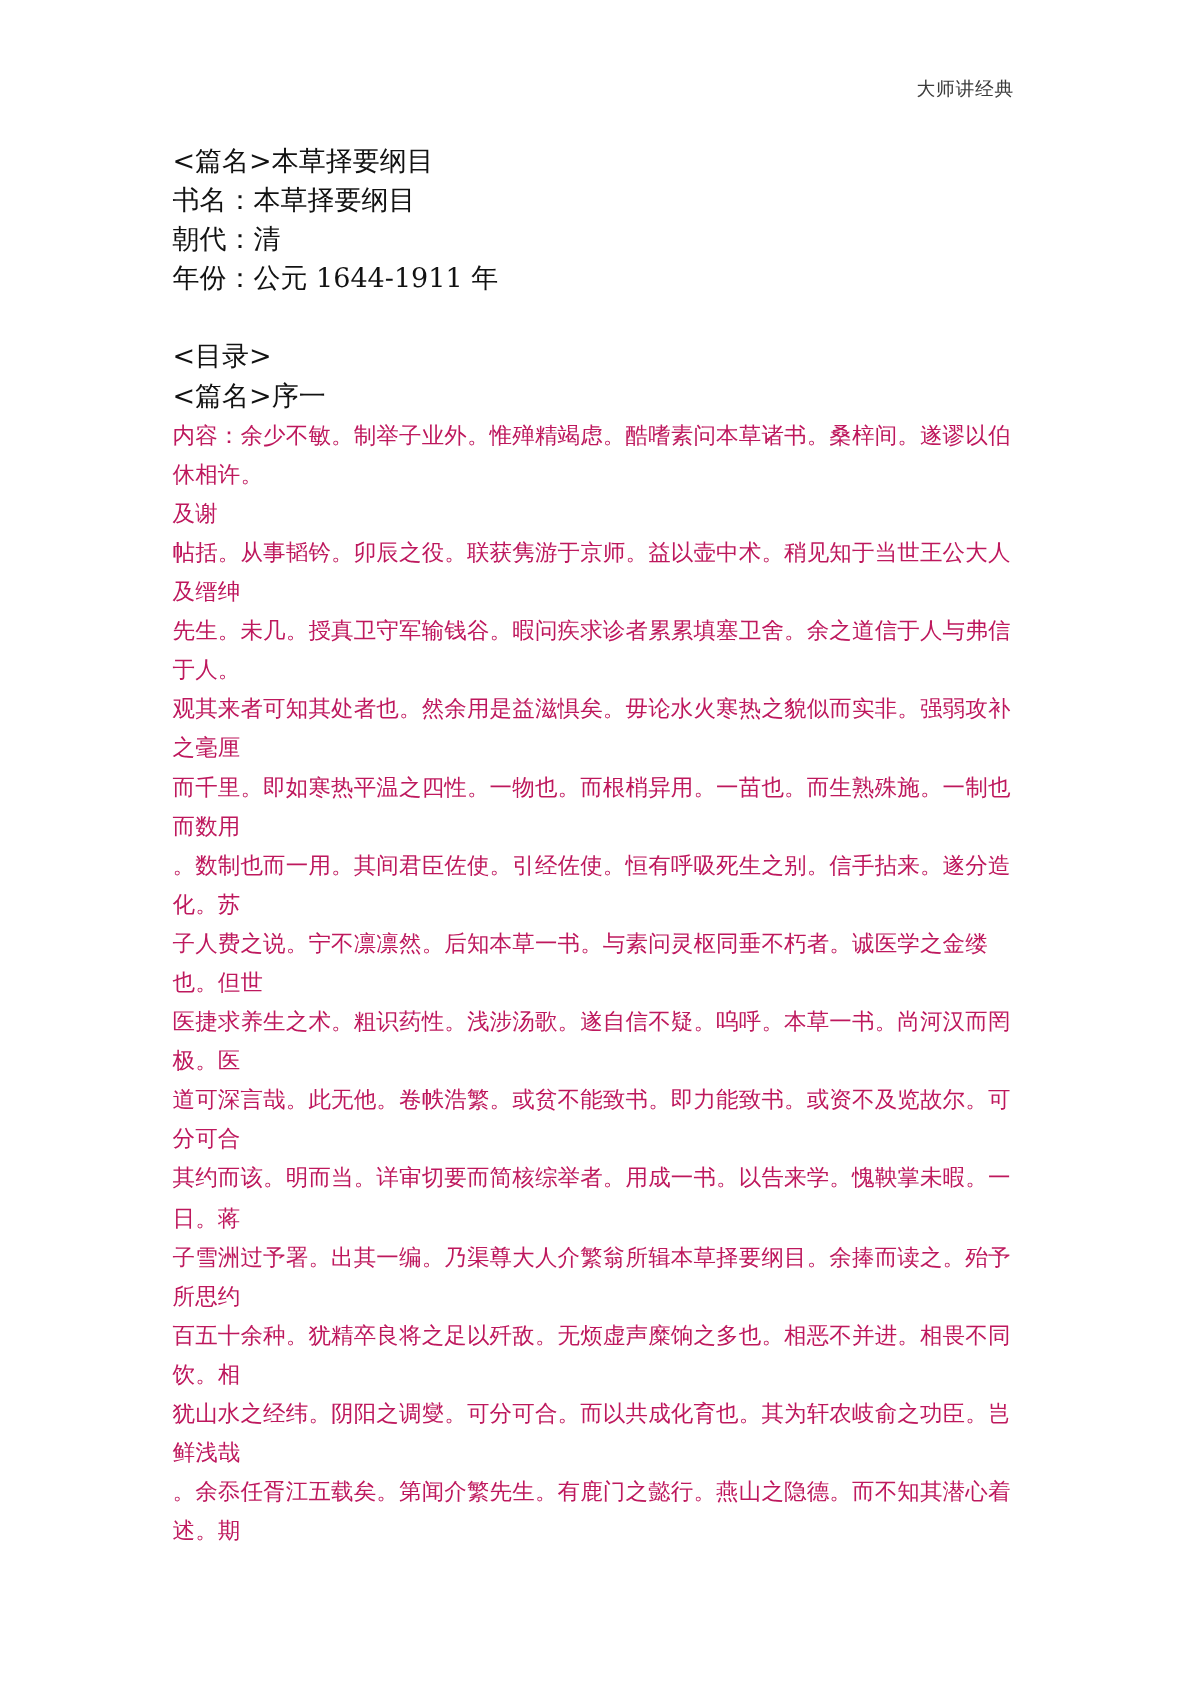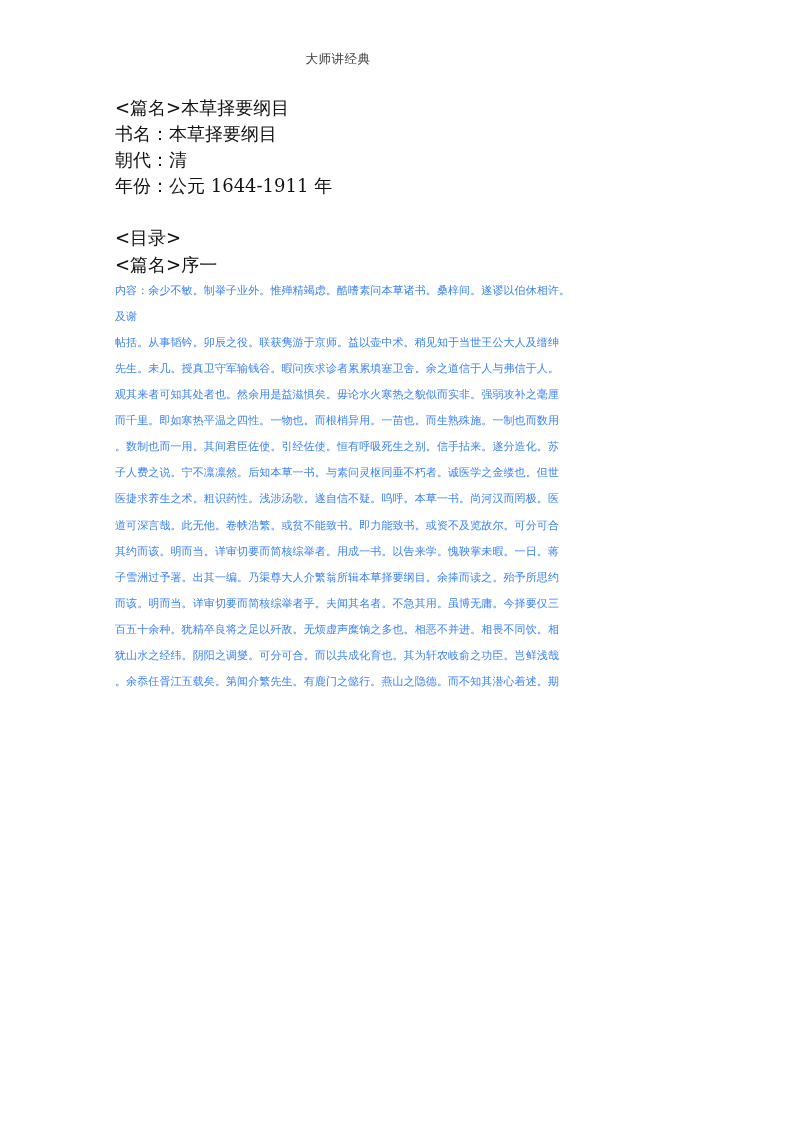--- a/index.html
+++ b/index.html
@@ -22,42 +22,42 @@
     width: 793px;
     height: 1122px;
     background: #ffffff;
   }
   .header-band {
     position: absolute;
     left: 0;
     top: 48px;
     width: 793px;
     height: 22px;
-    text-align: center;
+    text-align: right;
     padding-right: 117px;
     box-sizing: border-box;
   }
   .header-title {
     font-size: 12.5px;
     line-height: 22px;
     color: #3a3a3a;
     letter-spacing: 0.5px;
     font-family: "DejaVu Serif", "Liberation Serif", serif;
   }
   .doc-body {
     position: absolute;
     left: 115px;
     top: 95px;
     width: 566px;
   }
   .line {
-    font-size: 11px;
+    font-size: 15px;
     line-height: 26.1px;
-    color: #3b82f6;
-    font-family: Liberation Mono, monospace;
+    color: #be185d;
+    font-family: Liberation Sans, sans-serif;
     white-space: pre-wrap;
     word-break: break-all;
     letter-spacing: 0.1px;
   }
   .line.blank {
     height: 26.1px;
   }
   .meta-line {
     font-size: 18px;
     line-height: 26.1px;
@@ -91,20 +91,19 @@
     <div class="line">帖括。从事韬钤。卯辰之役。联获隽游于京师。益以壶中术。稍见知于当世王公大人及缙绅</div>
     <div class="line">先生。未几。授真卫守军输钱谷。暇问疾求诊者累累填塞卫舍。余之道信于人与弗信于人。</div>
     <div class="line">观其来者可知其处者也。然余用是益滋惧矣。毋论水火寒热之貌似而实非。强弱攻补之毫厘</div>
     <div class="line">而千里。即如寒热平温之四性。一物也。而根梢异用。一苗也。而生熟殊施。一制也而数用</div>
     <div class="line">。数制也而一用。其间君臣佐使。引经佐使。恒有呼吸死生之别。信手拈来。遂分造化。苏</div>
     <div class="line">子人费之说。宁不凛凛然。后知本草一书。与素问灵枢同垂不朽者。诚医学之金缕也。但世</div>
     <div class="line">医捷求养生之术。粗识药性。浅涉汤歌。遂自信不疑。呜呼。本草一书。尚河汉而罔极。医</div>
     <div class="line">道可深言哉。此无他。卷帙浩繁。或贫不能致书。即力能致书。或资不及览故尔。可分可合</div>
     <div class="line">其约而该。明而当。详审切要而简核综举者。用成一书。以告来学。愧鞅掌未暇。一日。蒋</div>
     <div class="line">子雪洲过予署。出其一编。乃渠尊大人介繁翁所辑本草择要纲目。余捧而读之。殆予所思约</div>
-    <div class="line">而该。明而当。详审切要而简核综举者乎。夫闻其名者。不急其用。虽博无庸。今择要仅三</div>
     <div class="line">百五十余种。犹精卒良将之足以歼敌。无烦虚声糜饷之多也。相恶不并进。相畏不同饮。相</div>
     <div class="line">犹山水之经纬。阴阳之调燮。可分可合。而以共成化育也。其为轩农岐俞之功臣。岂鲜浅哉</div>
     <div class="line">。余忝任胥江五载矣。第闻介繁先生。有鹿门之懿行。燕山之隐德。而不知其潜心着述。期</div>
 
   </div>
 
 </div>
 
 </body></html>

